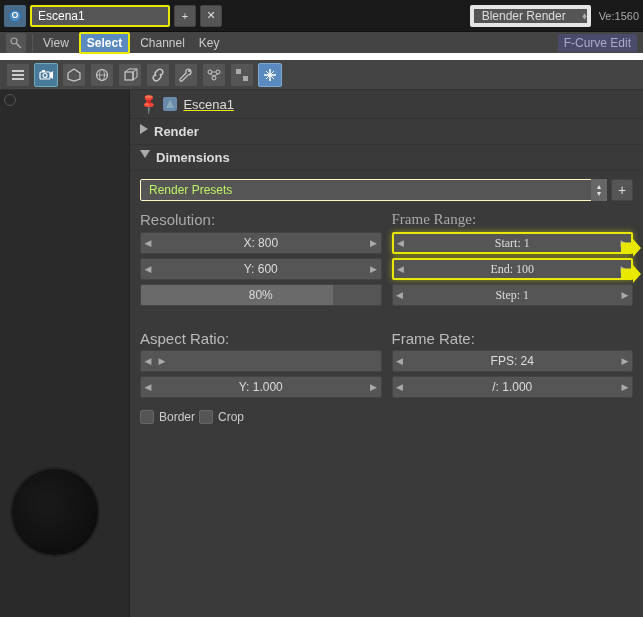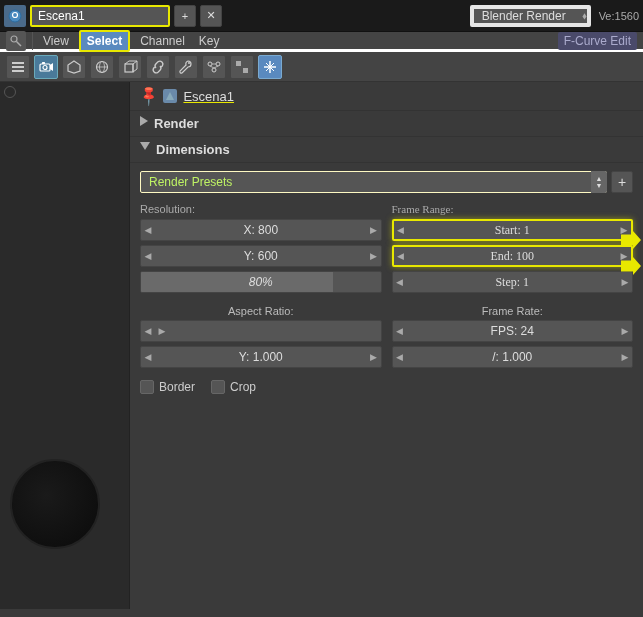--- a/index.html
+++ b/index.html
@@ -88,24 +88,24 @@
       color: #aaa;
       font-size: 11px;
       margin-left: 4px;
     }
 
     
     .toolbar2 {
       display: flex;
       align-items: center;
       background: #444;
-      height: 20px;
+      height: 28px;
       padding: 0 6px;
       gap: 6px;
-      border-bottom: 3px solid #ffffff;
+      border-bottom: 7px solid #ffffff;
     }
     .toolbar2-icon {
       width: 20px;
       height: 20px;
       background: #555;
       border-radius: 2px;
       display: flex;
       align-items: center;
       justify-content: center;
       color: #ccc;
@@ -330,21 +330,21 @@
       font-size: 14px;
     }
 
     
     .two-col {
       display: grid;
       grid-template-columns: 1fr 1fr;
       gap: 6px 10px;
     }
     .col-label {
-      font-size: 11px;
+      font-size: 15px;
       color: #aaa;
       margin-bottom: 4px;
     }
     .number-row {
       display: flex;
       align-items: center;
       background: #555;
       border: 1px solid #444;
       border-radius: 2px;
       height: 22px;
@@ -377,52 +377,50 @@
     .percent-row {
       display: flex;
       align-items: center;
       background: #555;
       border: 1px solid #444;
       border-radius: 2px;
       height: 22px;
       margin-bottom: 4px;
       position: relative;
       overflow: hidden;
-      font-style: italic;
     }
     .percent-fill {
       position: absolute;
       left: 0;
       top: 0;
       height: 100%;
       background: #6a6a6a;
     }
     .percent-text {
       position: relative;
       z-index: 1;
       flex: 1;
       text-align: center;
       font-size: 12px;
       color: #ddd;
     }
 
     
     .sub-section-label {
-      font-size: 11px;
+      font-size: 15px;
       color: #bbb;
       margin-bottom: 3px;
-      margin-top: 2px;
-      text-align: center;
+      margin-top: 14px;
     }
 
     
     .checkbox-row {
       display: flex;
       align-items: flex-end;
-      gap: 16px;
+      gap: 4px;
       margin-top: 8px;
     }
     .checkbox-item {
       display: flex;
       align-items: center;
       gap: 5px;
       cursor: pointer;
     }
     .checkbox-box {
       width: 14px;

